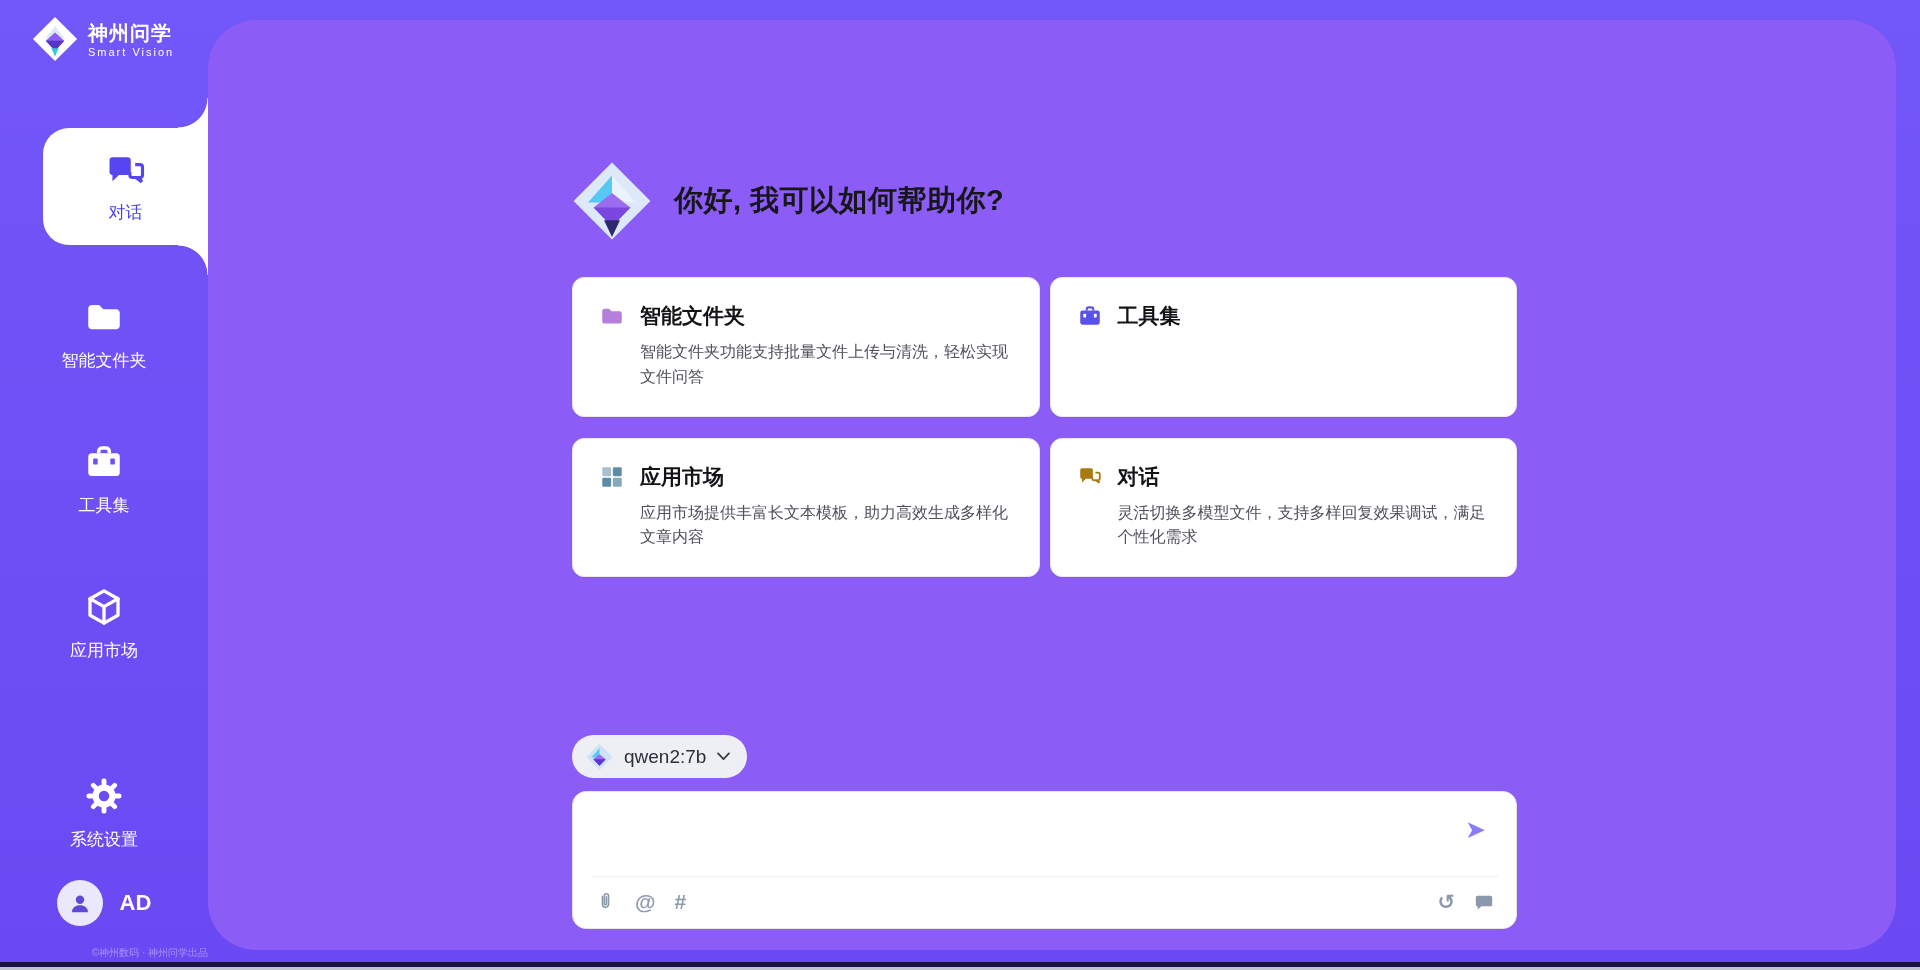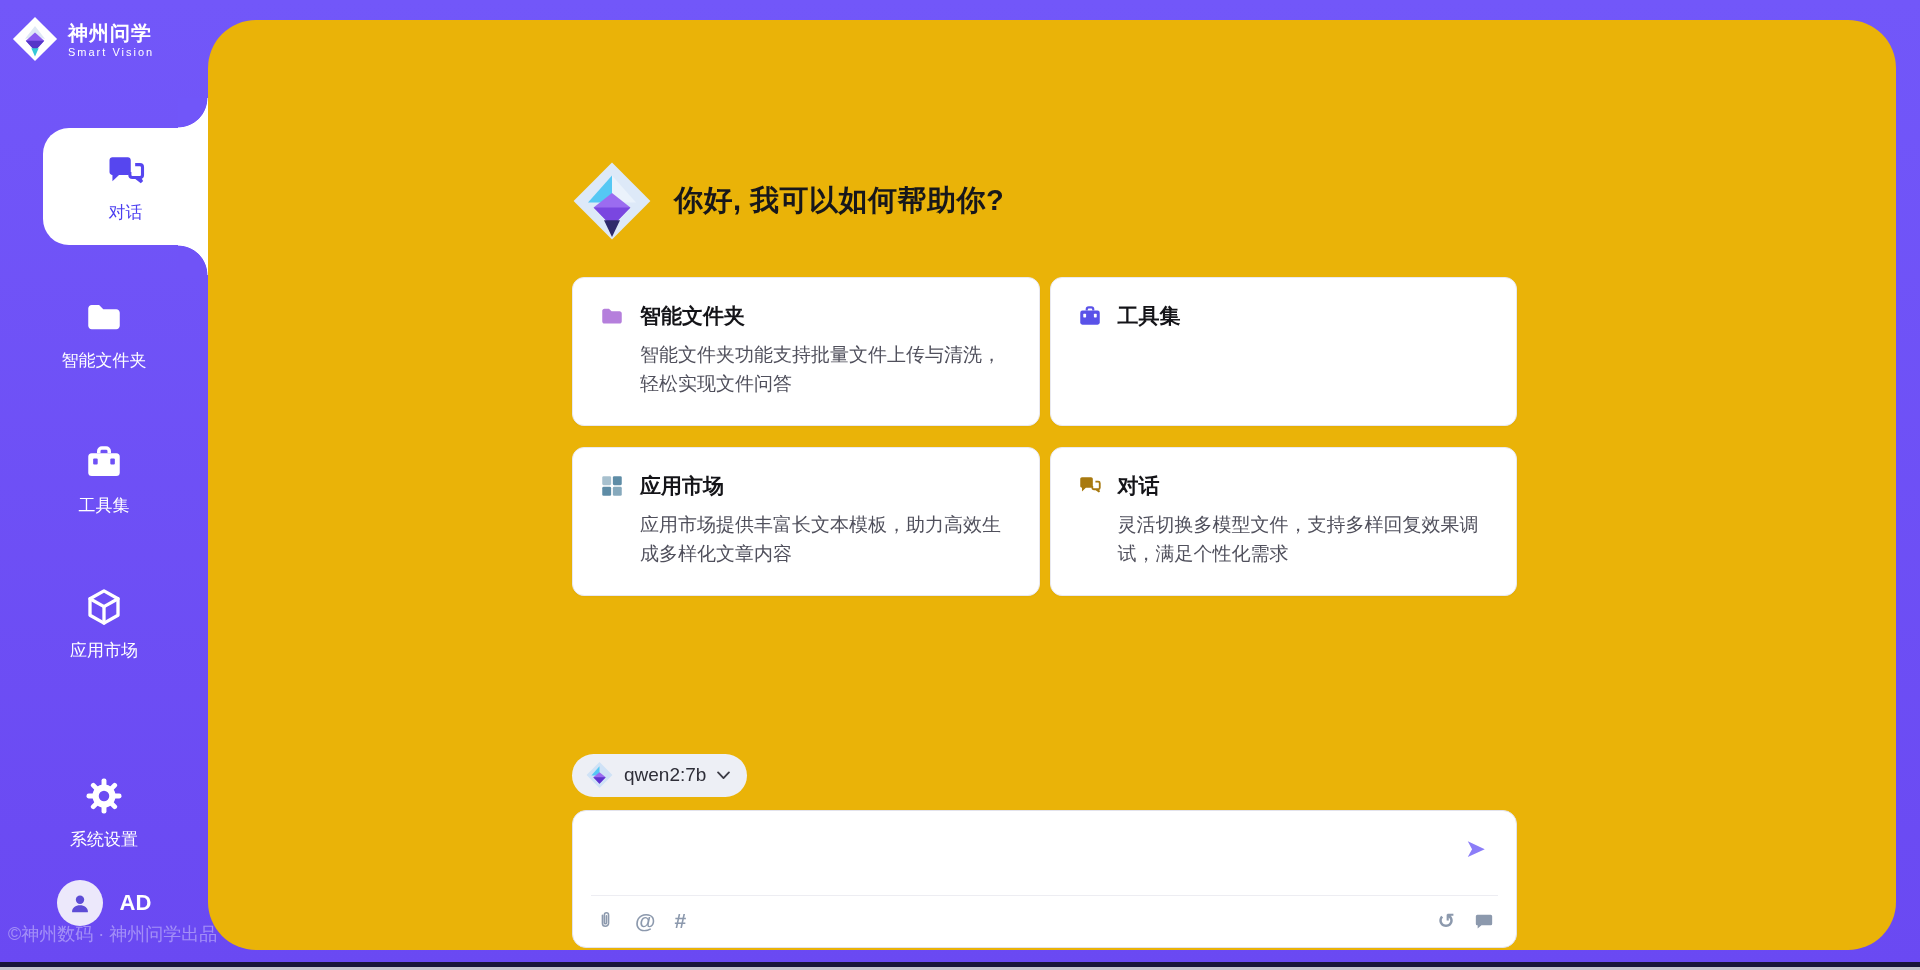--- a/index.html
+++ b/index.html
@@ -3,21 +3,21 @@
 <meta charset="utf-8">
 <style>
   html,body{margin:0;padding:0;}
   body{
     width:1920px;height:970px;position:relative;overflow:hidden;
     background:linear-gradient(180deg,#7257f9,#6a49f2);
     font-family:"Liberation Sans","DejaVu Sans",sans-serif;
   }
   
   .sidebar{position:absolute;left:0;top:0;width:208px;height:100%;}
-  .brand{display:flex;align-items:center;gap:10px;padding:16px 0 0 12px;}
+  .brand{display:flex;align-items:center;gap:10px;padding:16px 0 0 32px;}
   .brand svg{width:46px;height:46px;flex:0 0 auto;}
   .brand-name{color:#fff;font-size:20px;font-weight:bold;letter-spacing:1px;line-height:1.2;}
   .brand-sub{color:#fff;font-size:11px;letter-spacing:2px;margin-top:1px;}
   .nav-active{
     position:absolute;left:43px;right:0;top:128px;height:117px;background:#fff;
     border-radius:26px 0 0 26px;display:flex;flex-direction:column;
     align-items:center;justify-content:center;cursor:pointer;
   }
   .nav-active::before{content:'';position:absolute;right:0;top:-30px;width:30px;height:30px;
     background:radial-gradient(circle 30px at 0 0,#7156f9 0 29px,#fff 29.8px);}
@@ -29,34 +29,34 @@
   .nav-item{position:absolute;left:0;width:100%;text-align:center;color:#fff;cursor:pointer;}
   .nav-item svg{width:42px;height:42px;color:#fff;}
   .nav-item .nav-label{display:block;}
   .nav-item .hole{fill:#6e50f6;}
   .card .hole{fill:#ffffff;}
   .ni-1{top:296px;} .ni-2{top:441px;} .ni-3{top:586px;} .ni-4{top:775px;}
   .user-row{position:absolute;bottom:44px;left:0;width:100%;display:flex;align-items:center;justify-content:center;gap:17px;cursor:pointer;font-weight:bold;}
   .avatar{width:46px;height:46px;border-radius:50%;background:#ece8fb;display:flex;align-items:center;justify-content:center;}
   .avatar svg{width:28px;height:28px;}
   .user-name{color:#fff;font-size:22px;}
-  .sidebar-footer{position:absolute;bottom:24px;left:8px;right:0;color:rgba(255,255,255,0.38);font-size:18px;white-space:nowrap;text-align:right;}
+  .sidebar-footer{position:absolute;bottom:10px;left:8px;right:0;color:rgba(255,255,255,0.38);font-size:10px;white-space:nowrap;text-align:right;}
   
-  .panel{position:absolute;left:208px;top:20px;right:24px;bottom:20px;background:#eab308;border-radius:48px;overflow:hidden;}
+  .panel{position:absolute;left:208px;top:20px;right:24px;bottom:20px;background:#8b5cf6;border-radius:48px;overflow:hidden;}
   .content{width:945px;margin-left:364px;}
   .welcome{display:flex;align-items:center;margin-top:140px;}
   .welcome svg{width:80px;height:82px;}
   .welcome h1{font-size:29px;font-weight:bold;color:#17171b;margin:0 0 0 22px;letter-spacing:0.5px;}
   .cards{display:grid;grid-template-columns:1fr 1fr;column-gap:10px;row-gap:21px;margin-top:35px;}
   .card{background:#fff;border:1px solid #e9e9f0;border-radius:12px;padding:24px 24px 26px 26px;box-shadow:0 1px 2px rgba(20,20,40,0.03);cursor:pointer;}
   .card-head{display:flex;align-items:center;gap:15px;}
   .card-icon{width:26px;height:26px;display:inline-flex;}
   .card-icon svg{width:26px;height:26px;}
   .card-title{font-size:21px;font-weight:bold;color:#141418;margin:0;}
-  .card-desc{font-size:19px;color:#50505c;line-height:1.55;margin:10px 6px 0 41px;}
+  .card-desc{font-size:16px;color:#50505c;line-height:1.55;margin:10px 6px 0 41px;}
   .model-row{margin-top:158px;}
   .model-pill{display:inline-flex;align-items:center;gap:11px;height:43px;padding:0 17px 0 14px;background:#edeff5;border:none;border-radius:22px;cursor:pointer;font-family:inherit;}
   .model-pill svg.diamond{width:27px;height:28px;}
   .model-name{font-size:19px;color:#2e2e38;}
   .model-pill .chev{width:13px;height:9px;}
   .composer{position:relative;margin-top:13px;height:138px;border:1px solid #e3e3ec;border-radius:14px;background:#fff;box-sizing:border-box;}
   .composer textarea{
     position:absolute;left:22px;top:16px;width:820px;height:58px;border:none;outline:none;resize:none;
     font-family:inherit;font-size:19px;color:#333;background:transparent;
   }

